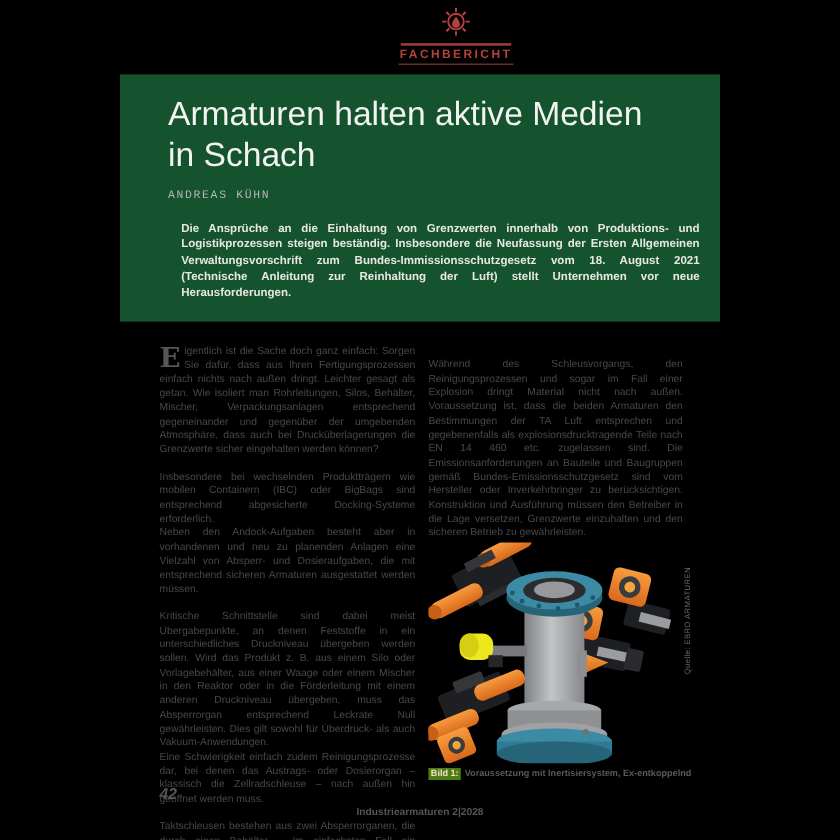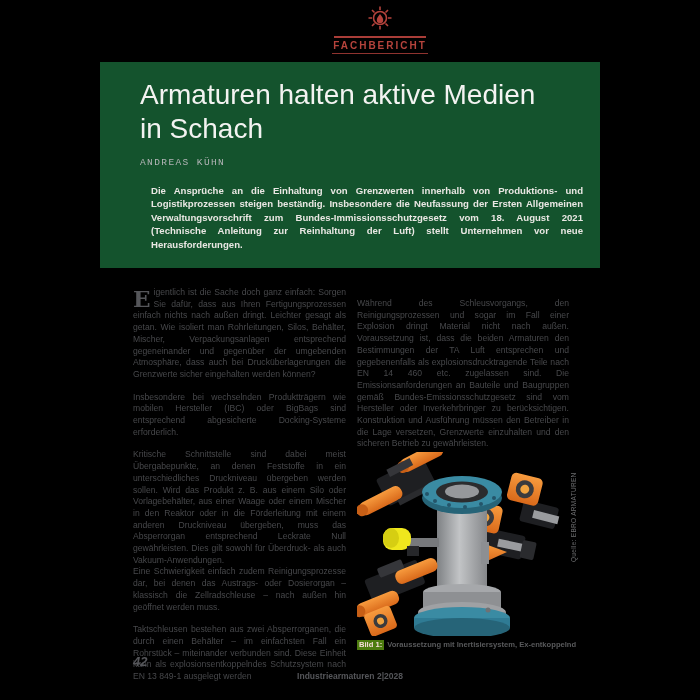--- a/index.html
+++ b/index.html
@@ -67,21 +67,22 @@
 </div>
 
 <div class="header-block">
   <div class="title"><span>Armaturen halten aktive Medien</span><br><span>in Schach</span></div>
   <div class="author">ANDREAS KÜHN</div>
   <div class="abstract">Die Ansprüche an die Einhaltung von Grenzwerten innerhalb von Produktions- und Logistikprozessen steigen beständig. Insbesondere die Neufassung der Ersten Allgemeinen Verwaltungsvorschrift zum Bundes-Immissionsschutzgesetz vom 18. August 2021 (Technische Anleitung zur Reinhaltung der Luft) stellt Unternehmen vor neue Herausforderungen.</div>
 </div>
 
 <div class="col col-left">
   <p><span class="dropcap">E</span><span>igentlich ist die Sache doch ganz einfach: Sorgen Sie dafür, dass aus Ihren Fertigungsprozessen einfach nichts nach außen dringt. Leichter gesagt als getan. Wie isoliert man Rohrleitungen, Silos, Behälter, Mischer, Verpackungsanlagen entsprechend gegeneinander und gegenüber der umgebenden Atmosphäre, dass auch bei Drucküberlagerungen die Grenzwerte sicher eingehalten werden können?</span></p>
-  <p class="gap">Insbesondere bei wechselnden Produktträgern wie mobilen Hersteller (IBC) oder BigBags sind entsprechend abgesicherte Docking-Systeme erforderlich.</p>
+  <p class="gap">Insbesondere bei wechselnden Produktträgern wie mobilen Containern (IBC) oder BigBags sind entsprechend abgesicherte Docking-Systeme erforderlich.</p>
+  <p>Neben den Andock-Aufgaben besteht aber in vorhandenen und neu zu planenden Anlagen eine Vielzahl von Absperr- und Dosieraufgaben, die mit entsprechend sicheren Armaturen ausgestattet werden müssen.</p>
   <p class="gap">Kritische Schnittstelle sind dabei meist Übergabepunkte, an denen Feststoffe in ein unterschiedliches Druckniveau übergeben werden sollen. Wird das Produkt z. B. aus einem Silo oder Vorlagebehälter, aus einer Waage oder einem Mischer in den Reaktor oder in die Förderleitung mit einem anderen Druckniveau übergeben, muss das Absperrorgan entsprechend Leckrate Null gewährleisten. Dies gilt sowohl für Überdruck- als auch Vakuum-Anwendungen.</p>
   <p>Eine Schwierigkeit einfach zudem Reinigungsprozesse dar, bei denen das Austrags- oder Dosierorgan – klassisch die Zellradschleuse – nach außen hin geöffnet werden muss.</p>
   <p class="gap">Taktschleusen bestehen aus zwei Absperrorganen, die durch einen Behälter – im einfachsten Fall ein Rohrstück – miteinander verbunden sind. Diese Einheit kann als explosionsentkoppelndes Schutzsystem nach EN 13 849-1 ausgelegt werden</p>
 </div>
 
 <div class="col col-right">
   <p class="gap">Während des Schleusvorgangs, den Reinigungsprozessen und sogar im Fall einer Explosion dringt Material nicht nach außen. Voraussetzung ist, dass die beiden Armaturen den Bestimmungen der TA Luft entsprechen und gegebenenfalls als explosionsdrucktragende Teile nach EN 14 460 etc. zugelassen sind. Die Emissionsanforderungen an Bauteile und Baugruppen gemäß Bundes-Emissionsschutzgesetz sind vom Hersteller oder Inverkehrbringer zu berücksichtigen. Konstruktion und Ausführung müssen den Betreiber in die Lage versetzen, Grenzwerte einzuhalten und den sicheren Betrieb zu gewährleisten.</p>
 </div>
 
 <div class="figure">

